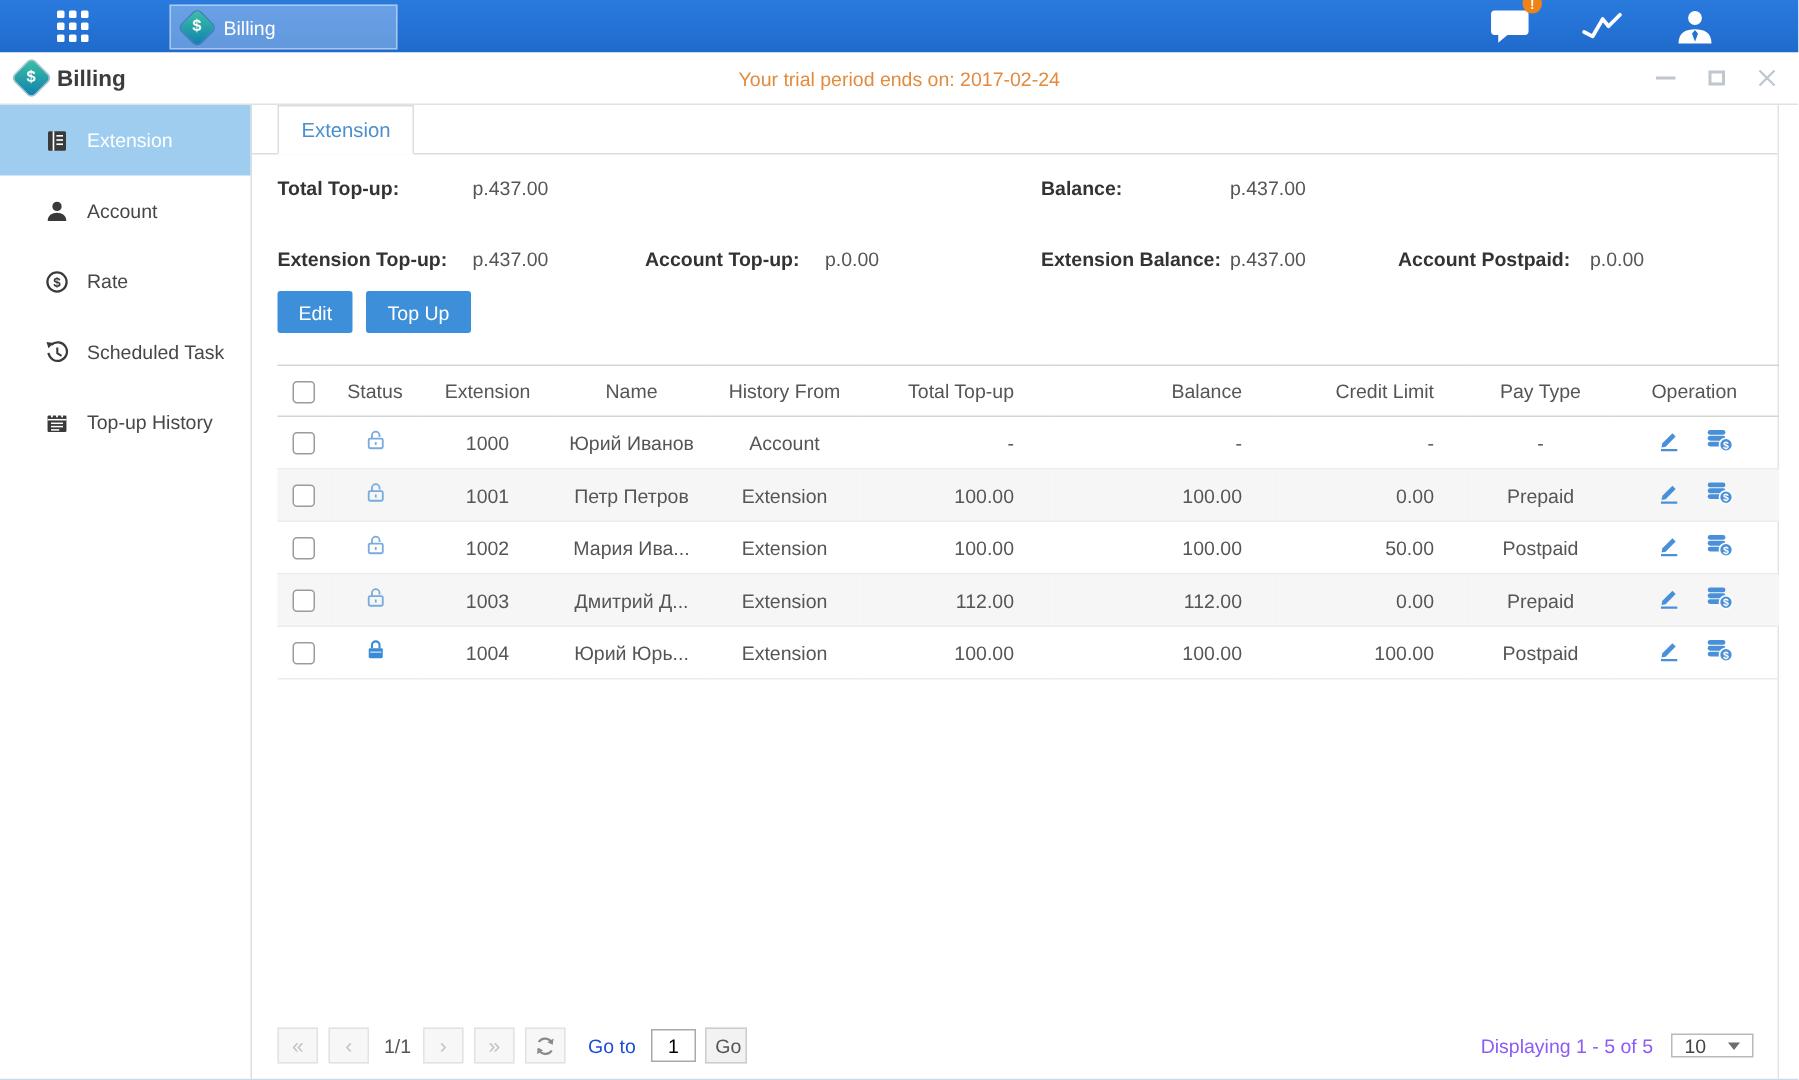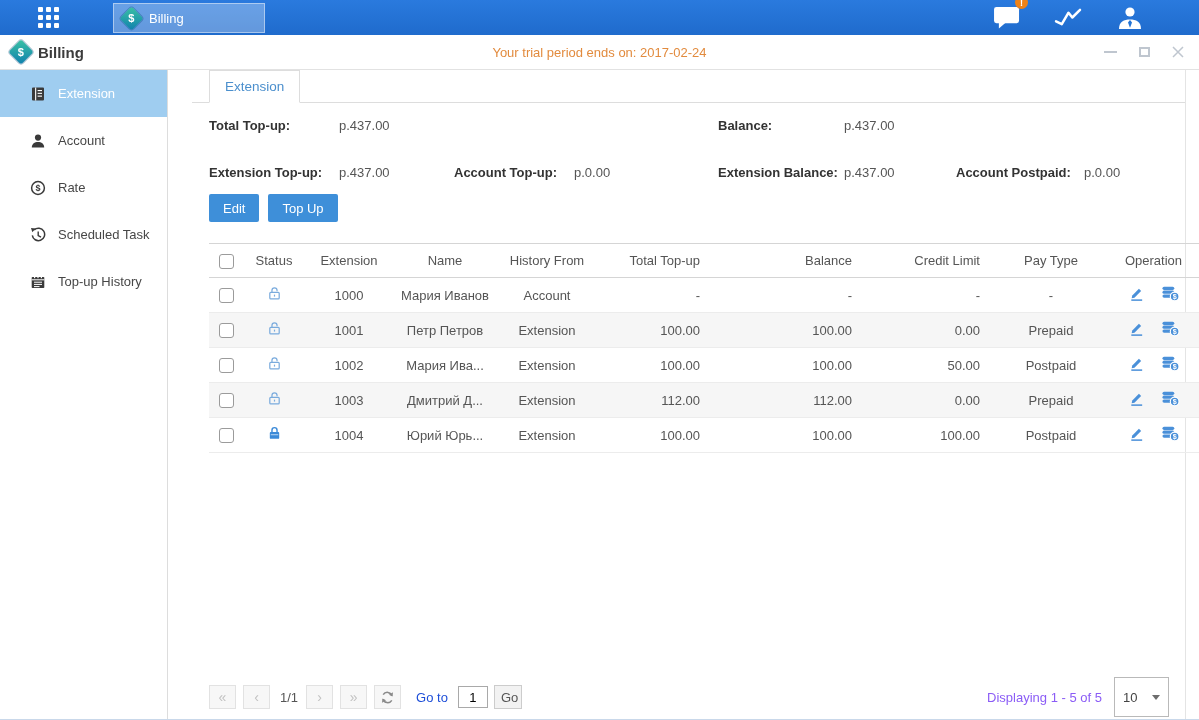--- a/index.html
+++ b/index.html
@@ -33,21 +33,21 @@
   .title-left { display:flex; align-items:center; gap:8px; margin-left:12px; z-index:2; }
   .titlebar .diamond { width:18px; height:18px; }
   .title-text { font-weight:bold; font-size:15px; color:#3c3c3c; }
   .trial { position:absolute; left:0; right:0; text-align:center; color:#e28b3e; font-size:13px; }
   .win-controls { position:absolute; right:14px; display:flex; gap:20px; align-items:center; z-index:2; }
   .wc { cursor:pointer; display:flex; align-items:center; justify-content:center; width:14px; height:14px; }
   .wc-min i { width:13px; height:2px; background:#bfc6cf; display:block; }
   .wc-max i { width:11px; height:10px; border:2px solid #bfc6cf; display:block; }
 
   
-  .main-body { display:flex; height:649px;gap:24px; }
+  .main-body { display:flex; height:649px; }
   .sidebar { width:168px; border-right:1px solid #ddd; background:#fff; flex:0 0 auto; }
   .sb-item { height:47px; display:flex; align-items:center; gap:11px; padding-left:30px; font-size:13px; color:#474747; cursor:pointer; }
   .sb-item.active { background:#9fcdf0; color:#fff; }
   .sb-icon { width:17px; height:17px; display:flex; align-items:center; flex:0 0 auto; }
 
   .content { flex:1; position:relative; background:#fff; }
   .content-inner { position:absolute; left:0; top:0; right:13px; bottom:0; border-right:1px solid #e4e4e4; }
 
   .tabstrip { height:33px; border-bottom:1px solid #ddd; display:flex; padding-left:17px; }
   .tab { padding:0 15px; min-width:90px; display:flex; align-items:center; justify-content:center;
@@ -80,21 +80,21 @@
   .pagination { position:absolute; left:17px; right:16px; bottom:9px; height:26px; display:flex; align-items:center; font-size:13px; color:#555; }
   .pg-btn { width:27px; height:24px; background:#f7f7f7; border:1px solid #e2e2e2; display:flex; align-items:center; justify-content:center;
     color:#c2c2c2; font-size:14px; margin-right:7px; cursor:pointer; }
   .pg-ind { margin:0 8px 0 3px; color:#555; }
   .goto-label { margin:0 10px 0 8px; color:#1d4ed8; }
   .goto-input { width:30px; height:22px; border:1px solid #a9a9a9; text-align:center; font-size:13px; font-family:"Liberation Sans",sans-serif; padding:0; }
   .go-btn { width:28px; height:24px; background:#f2f2f2; border:1px solid #ccc; color:#555; font-size:13px; margin-left:6px;
     font-family:"Liberation Sans",sans-serif; cursor:pointer; }
   .pg-right { margin-left:auto; display:flex; align-items:center; gap:12px; }
   .displaying { color:#8b5cf6; }
-  .page-size { width:55px; height:40px; border:1px solid #b9b9b9; background:#fff; display:flex; align-items:center;
+  .page-size { width:55px; height:16px; border:1px solid #b9b9b9; background:#fff; display:flex; align-items:center;
     justify-content:space-between; padding:0 8px; cursor:pointer; color:#444; }
   .caret { width:0; height:0; border-left:4px solid transparent; border-right:4px solid transparent; border-top:5px solid #6d6d6d; }
 </style>
 </head>
 <body>
 
 <div class="app">
 
   <div class="topbar">
     <div class="apps-grid">
@@ -281,21 +281,21 @@
             </thead>
           <tbody>
               <tr>
                 <td class="ta-c"><span class="cbx"></span></td>
                 <td class="ta-c"><span class="status-ic"><svg viewBox="0 0 16 16" width="15" height="15">
                       <rect x="3" y="6.8" width="10" height="6.9" rx="1" fill="none" stroke="#7aabdd" stroke-width="1.3"></rect>
                       <path d="M5.3 6.8 V4.6 a2.7 2.7 0 0 1 5.4 0 V5.7" fill="none" stroke="#7aabdd" stroke-width="1.3"></path>
                       <line x1="8" y1="9.2" x2="8" y2="11.3" stroke="#7aabdd" stroke-width="1.3"></line>
                     </svg></span></td>
                 <td class="ta-c">1000</td>
-                <td class="ta-c">Мария Иванов</td>
+                <td class="ta-c">Юрий Иванов</td>
                 <td class="ta-c">Account</td>
                 <td class="ta-r">-</td>
                 <td class="ta-r">-</td>
                 <td class="ta-r">-</td>
                 <td class="ta-c">-</td>
                 <td class="ta-c"><span class="op-ic"><svg viewBox="0 0 18 18" width="17" height="17">
                       <path d="M4.5 11.2 L11.6 4.1 L13.9 6.4 L6.8 13.5 L3.9 14.1 Z" fill="#4a90d9"></path>
                       <line x1="3.5" y1="16" x2="15" y2="16" stroke="#4a90d9" stroke-width="1.6"></line>
                     </svg></span><span class="op-ic"><svg viewBox="0 0 20 18" width="19" height="17">
                       <g fill="#4a90d9">

